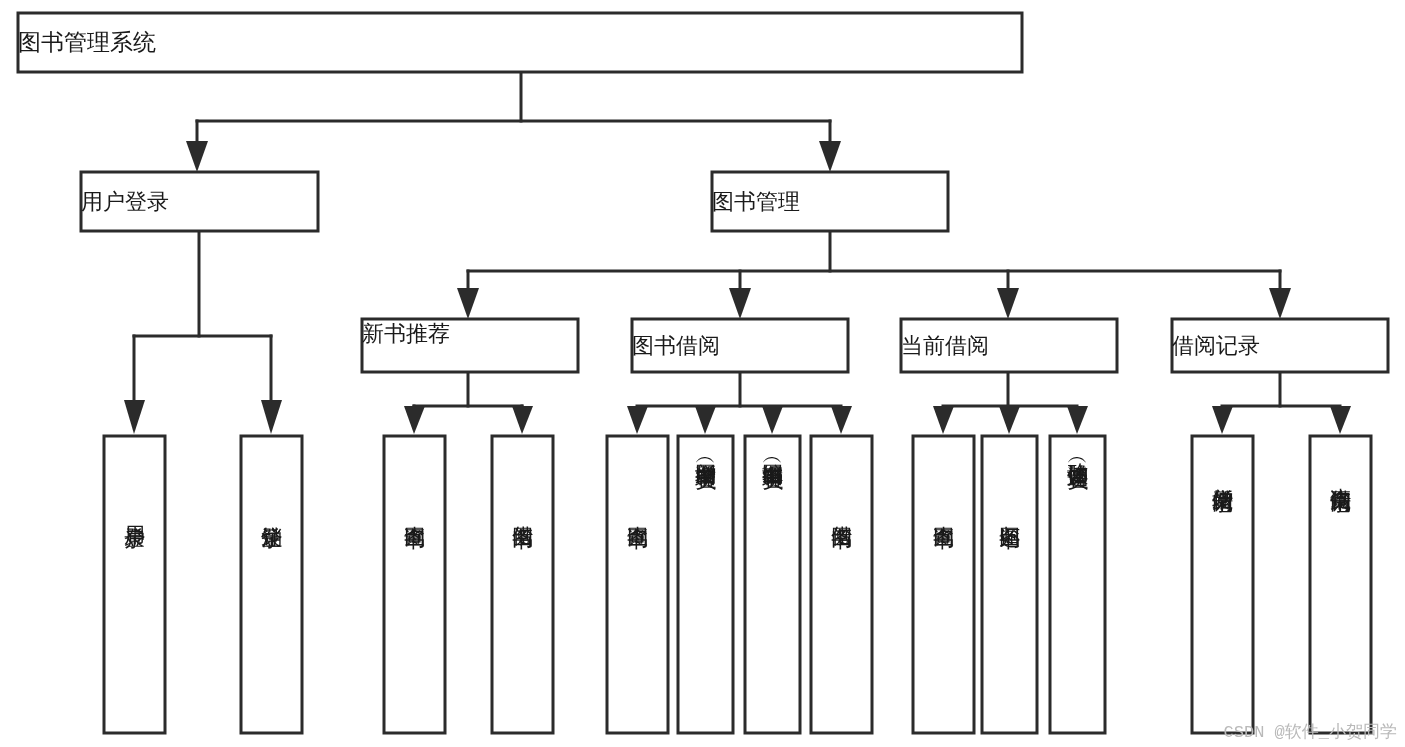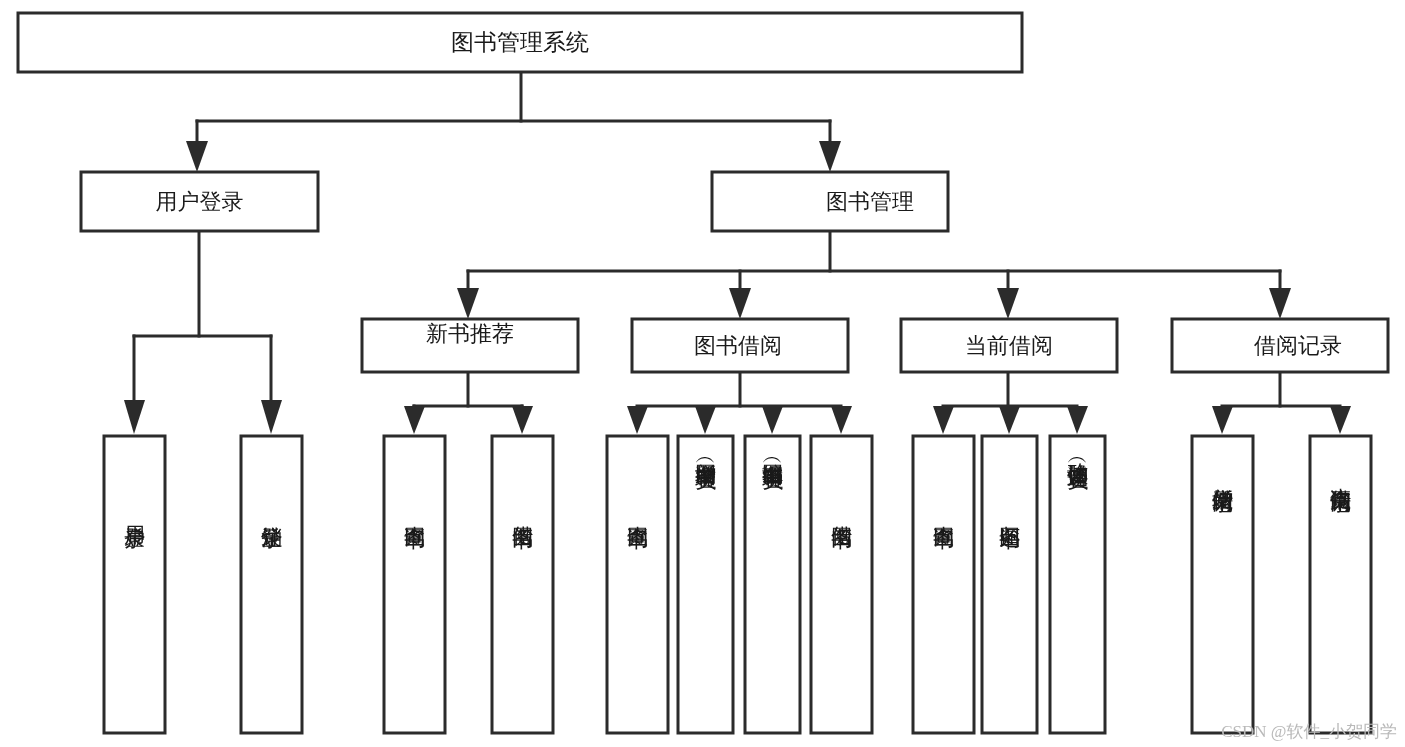--- a/index.html
+++ b/index.html
@@ -55,37 +55,36 @@
     font-size: 21px;
     line-height: 1.08;
     letter-spacing: 1px;
     color: #1a1a1a;
     white-space: nowrap;
   }
   .hlabel-wrap {
     position: absolute;
     display: flex;
     align-items: center;
-    justify-content: center;
     pointer-events: none;
   }
   .hlabel-text {
     font-family: "DejaVu Sans", "Liberation Sans", sans-serif;
     font-size: 22px;
     color: #1a1a1a;
     white-space: nowrap;
   }
   .root-label-text {
     font-size: 23px;
   }
   #watermark {
     position: absolute;
     right: 8px;
     bottom: 4px;
-    font-family: Liberation Serif, serif;
+    font-family: Liberation Mono, monospace;
     font-size: 17px;
     color: #b9b9b9;
     white-space: nowrap;
     pointer-events: none;
   }
 </style>
 </head>
 <body>
 
 <div id="diagram-root">
@@ -179,21 +178,21 @@
   </svg>
 
   <div class="hlabel-wrap" style="left:18px; top:13px; width:1004px; height:59px;">
     <span class="hlabel-text root-label-text">图书管理系统</span>
   </div>
 
   <div class="hlabel-wrap" style="left:81px; top:172px; width:237px; height:59px;">
     <span class="hlabel-text">用户登录</span>
   </div>
 
-  <div class="hlabel-wrap" style="left:712px; top:172px; width:236px; height:59px;padding-left:40px;">
+  <div class="hlabel-wrap" style="left:712px; top:172px; width:236px; height:59px;">
     <span class="hlabel-text">图书管理</span>
   </div>
 
   <div class="hlabel-wrap" style="left:362px; top:307px; width:216px; height:53px;">
     <span class="hlabel-text">新书推荐</span>
   </div>
 
   <div class="hlabel-wrap" style="left:632px; top:319px; width:212px; height:53px;">
     <span class="hlabel-text">图书借阅</span>
   </div>

